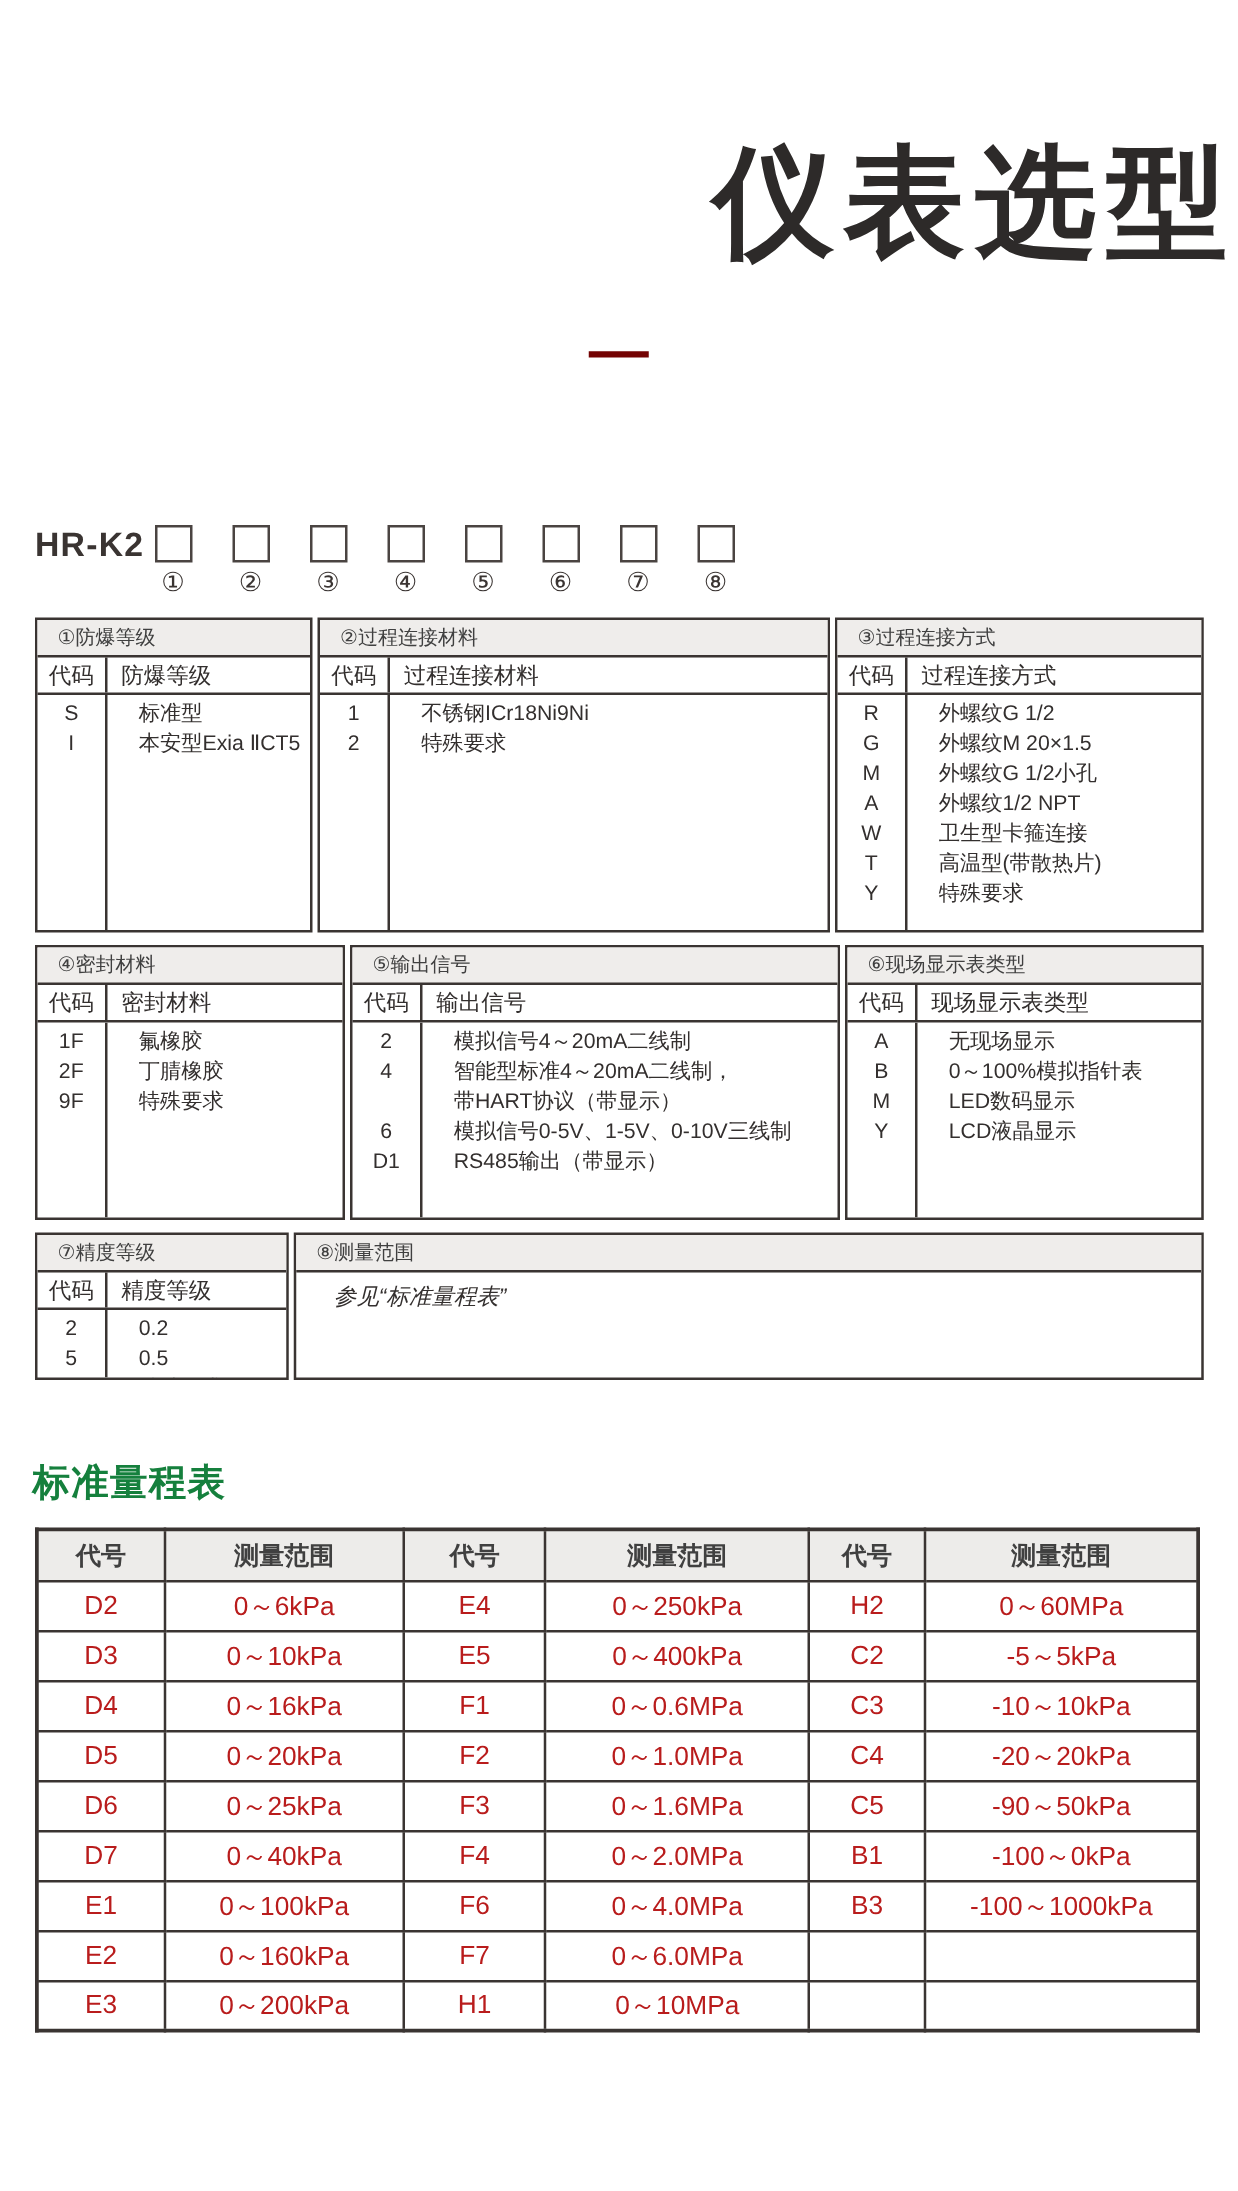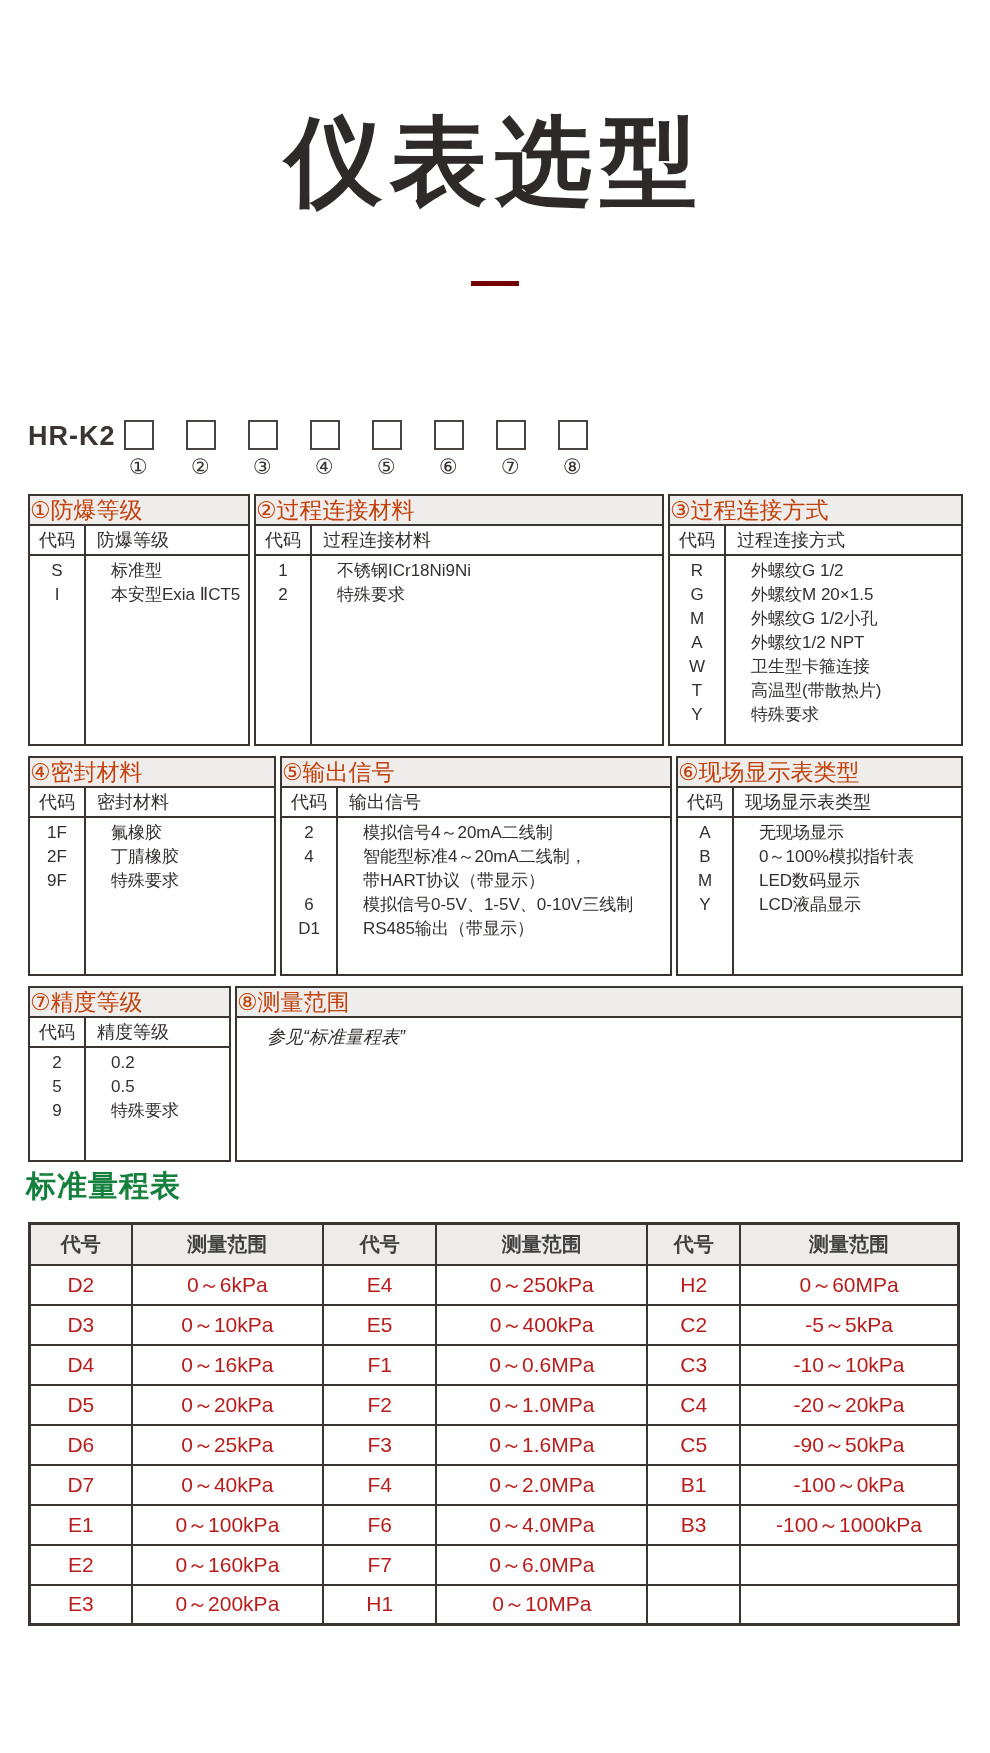--- a/index.html
+++ b/index.html
@@ -12,21 +12,21 @@
     background: #ffffff;
     font-family: "Liberation Sans", "DejaVu Sans", sans-serif;
     color: #332f2e;
     overflow: hidden;
   }
 
   
   .main-title {
     position: absolute;
     top: 98px; left: 0; right: 0;
-    text-align: center;
+    text-align: right;
     font-size: 97px;
     font-weight: 800;
     letter-spacing: 8px;
     color: #2d2a29;
   }
   .title-dash {
     position: absolute;
     top: 281px;
     left: 50%;
     transform: translateX(-50%);
@@ -66,40 +66,40 @@
   
   .bands {
     position: absolute;
     top: 494px; left: 28px;
     width: 935px;
     display: flex; flex-direction: column; gap: 10px;
   }
   .band { display: flex; gap: 4px; }
   .band1 { height: 252px; }
   .band2 { height: 220px; }
-  .band3 { height: 176px; }
+  .band3 { height: 118px; }
 
   .sel-table {
     border: 2px solid #3a3432;
     background: #fff;
     display: flex; flex-direction: column;
     height: 100%;
   }
   .w222{width:222px}.w410{width:410px}.w295{width:295px}
   .w248{width:248px}.w392{width:392px}.w287{width:287px}
   .w203{width:203px}.w728{width:728px}
 
   .sel-title {
     flex: none;
     height: 30px; line-height: 29px;
     background: #efedeb;
     border-bottom: 2px solid #3a3432;
-    padding: 0 0;
-    font-size: 23px;
-    color: #c2410c;
+    padding: 0 16px;
+    font-size: 16px;
+    color: #404040;
     white-space: nowrap; overflow: hidden;
   }
   .sel-subhead {
     flex: none;
     display: flex;
     height: 30px; line-height: 29px;
     border-bottom: 2px solid #3a3432;
     font-size: 18px;
   }
   .sel-subhead .sc {

